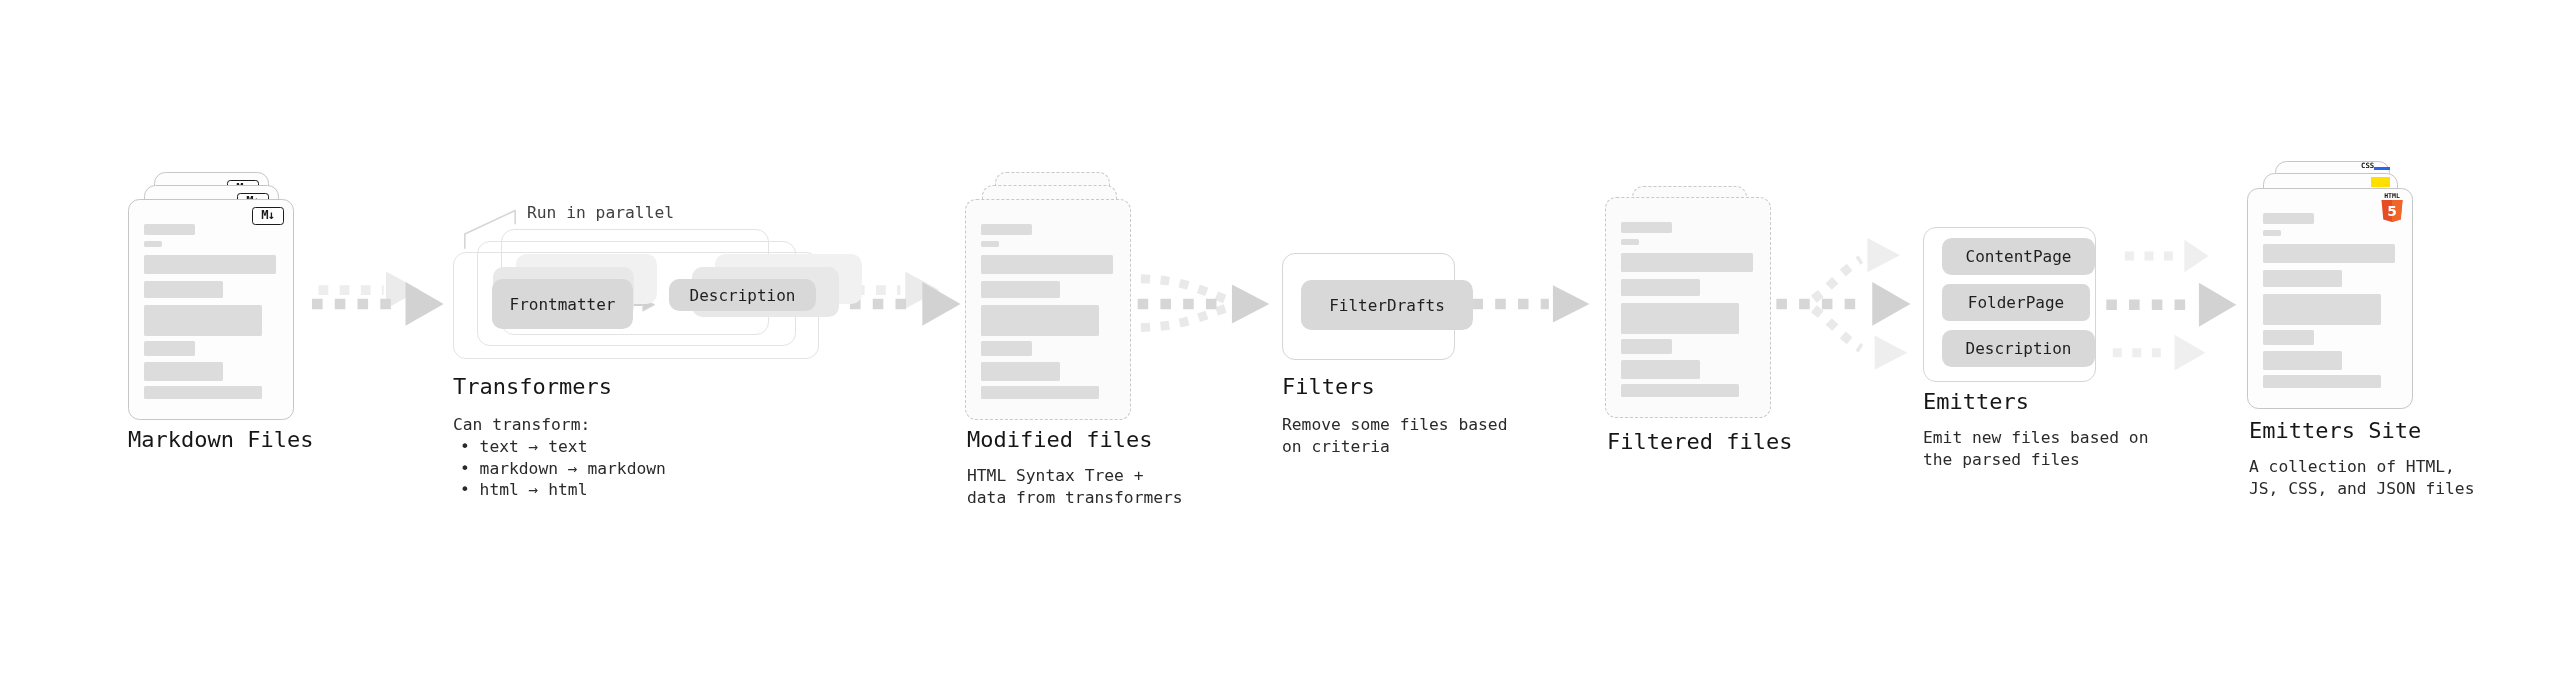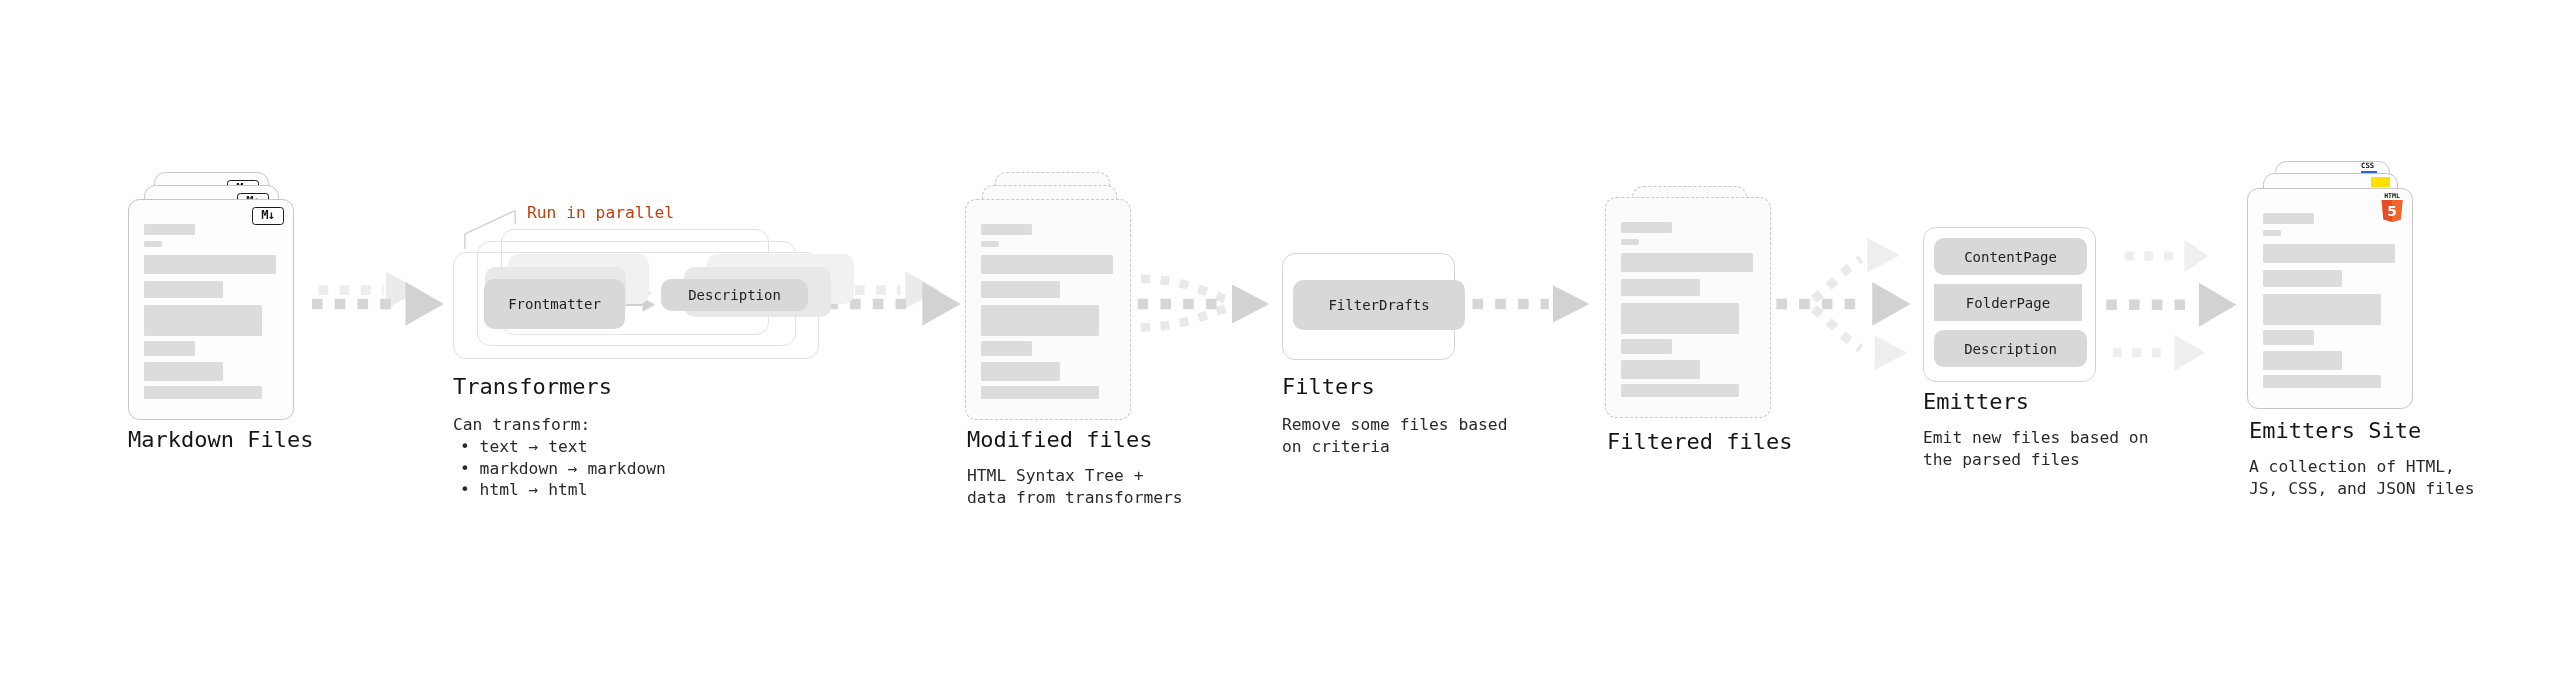--- a/index.html
+++ b/index.html
@@ -22,34 +22,34 @@
 
   .md-badge{
     position:absolute;top:7.3px;right:9px;width:32.5px;height:18px;box-sizing:border-box;
     border:1.6px solid #1b1b1b;border-radius:3.3px;background:#ffffff;
     font-weight:bold;font-size:12.2px;line-height:14.6px;text-align:center;color:#1b1b1b;letter-spacing:-0.8px;
   }
 
   
   .pill{
     position:absolute;background:#d8d8d8;border-radius:10.6px;color:#1f1f1f;
-    display:flex;align-items:center;justify-content:center;font-size:14px;
+    display:flex;align-items:center;justify-content:center;font-size:16px;margin-left:8px;
   }
   .pill.ghost1{background:#e8e8e8;color:transparent;}
   .pill.ghost2{background:#f1f1f1;color:transparent;}
   .frame{position:absolute;box-sizing:border-box;border:1.6px solid #e3e3e3;border-radius:13px;background:transparent;}
   .frame.solid{border-color:#d5d5d5;}
 
   
   .stage-title{position:absolute;font-size:22px;line-height:24.4px;color:#161616;white-space:nowrap;}
   .stage-desc{position:absolute;font-size:16.3px;line-height:22px;color:#2a2a2a;white-space:nowrap;}
-  .callout-label{position:absolute;font-size:16.3px;color:#c2410c;white-space:nowrap;}
-
-  
-  .css-badge{position:absolute;display:flex;flex-direction:column;align-items:flex-start;}
+  .callout-label{position:absolute;font-size:16.3px;color:#404040;white-space:nowrap;}
+
+  
+  .css-badge{position:absolute;display:flex;flex-direction:row;align-items:flex-end;}
   .css-badge .css-txt{font-size:7.3px;font-weight:bold;color:#111;line-height:6.5px;letter-spacing:0;}
   .css-badge .css-bar{width:16.3px;height:2.4px;background:#2b62f0;margin-top:1.6px;}
   .js-badge{position:absolute;width:18.7px;height:9.8px;background:#ffdf00;}
 </style>
 </head>
 <body>
 
 <div class="canvas">
 
   <svg class="arrows" width="2576" height="681" viewBox="0 0 3170 838">
@@ -196,21 +196,21 @@
           <div class="sk" style="top: 162px; width: 79px; height: 18.7px;"></div>
           <div class="sk" style="top: 186px; width: 118px; height: 13px;"></div>
         </div>
     </div>
     <div class="stage-title" style="left:1607px;top:430px">Filtered files</div>
   </div>
 
   <div>
     <div class="frame solid" style="left:1923px;top:227px;width:173px;height:155px"></div>
     <div class="pill" style="left:1934px;top:238px;width:153px;height:37px;border-radius:9.8px">ContentPage</div>
-    <div class="pill" style="left:1934px;top:284px;width:148px;height:37px;border-radius:0">FolderPage</div>
+    <div class="pill" style="left:1934px;top:284px;width:148px;height:37px;border-radius:7px">FolderPage</div>
     <div class="pill" style="left:1934px;top:330px;width:153px;height:37px;border-radius:9.8px">Description</div>
     <div class="stage-title" style="left:1923px;top:390px">Emitters</div>
     <div class="stage-desc" style="left:1923px;top:427px">Emit new files based on</div>
     <div class="stage-desc" style="left:1923px;top:449px">the parsed files</div>
   </div>
 
   <div>
     <div class="file-card w141" style="left:2275px;top:161px"></div>
     <div class="css-badge" style="left:2361px;top:163px">
       <span class="css-txt">CSS</span>

